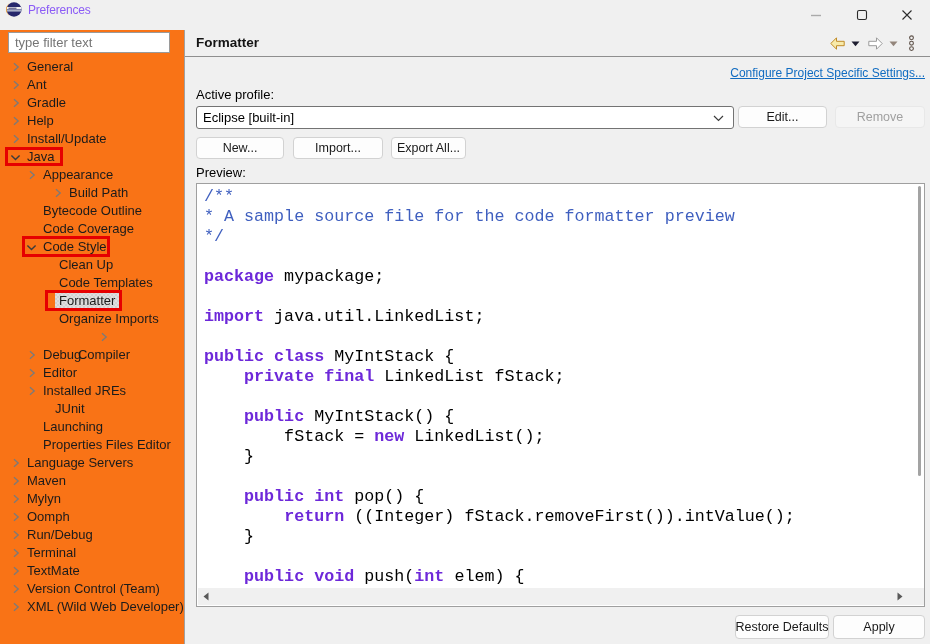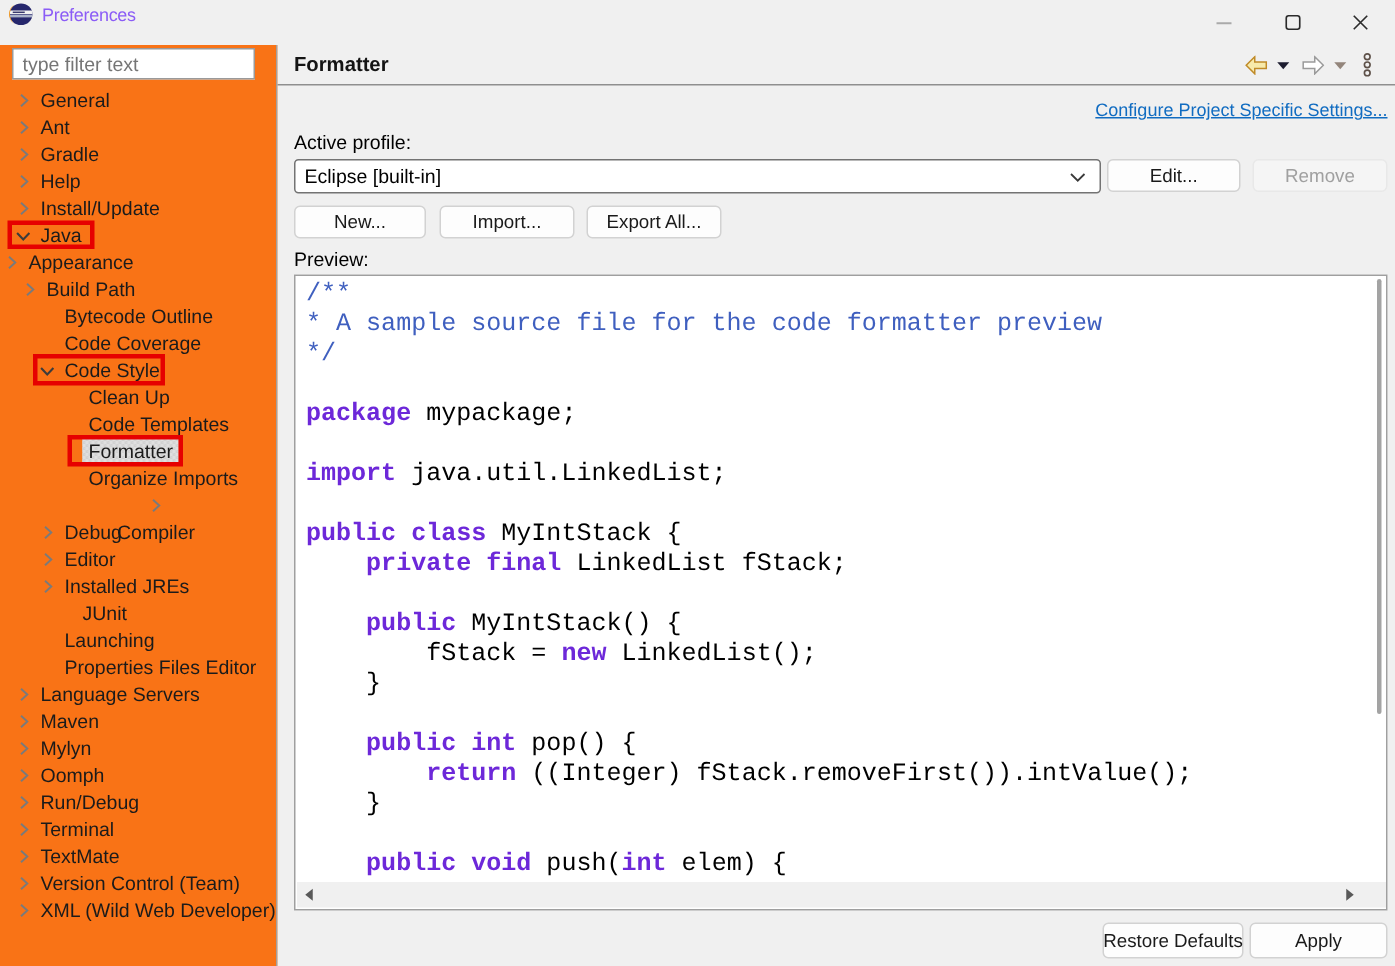--- a/index.html
+++ b/index.html
@@ -58,21 +58,21 @@
   .combo-chevron { position:absolute; right:9px; top:8px; }
   .btn {
     position:absolute; height:22px; background:#fdfdfd; border:1px solid #d2d2d2; border-radius:4px;
     font-size:12.5px; color:#1a1a1a; font-family:"Liberation Sans", sans-serif; white-space:nowrap;
     display:flex; align-items:center; justify-content:center; cursor:pointer;
   }
   .btn-edit { left:553px; top:76px; width:89px; }
   .btn-remove { left:650px; top:76px; width:90px; background:#f5f5f5; border-color:#e8e8e8; color:#a0a0a0; }
   .btn-new { left:11px; top:107px; width:88px; }
   .btn-import { left:108px; top:107px; width:90px; }
-  .btn-export { left:206px; top:107px; width:90px; }
+  .btn-export { left:206px; top:107px; width:75px; }
   .btn-restore { left:550px; top:585px; width:94px; height:24px; }
   .btn-apply { left:648px; top:585px; width:92px; height:24px; }
   
   .preview {
     position:absolute; left:11px; top:153px; width:729px; height:424px;
     background:#fff; border:1px solid #9f9f9f; overflow:hidden;
   }
   .code {
     position:absolute; left:7px; top:3px;
     font-family:"Liberation Mono", monospace; font-size:16.7px; line-height:20px;
@@ -172,29 +172,29 @@
           <span class="tree-label">Install/Update</span>
         </div>
         <div class="tree-row" style="padding-left: 8px;">
           <span class="tree-chevron">
             <svg width="11" height="11" viewBox="0 0 11 11">
               <path d="M1.4 3.4 L5.5 7.6 L9.6 3.4" fill="none" stroke="#3c3c3c" stroke-width="1.4"></path>
             </svg>
           </span>
           <span class="tree-label">Java</span>
         </div>
-        <div class="tree-row" style="">
+        <div class="tree-row" style="padding-left: 24px;">
           <span class="tree-chevron">
             <svg width="10" height="10" viewBox="0 0 10 10">
               <path d="M3 1.2 L7.2 5 L3 8.8" fill="none" stroke="#7a7a7a" stroke-width="1.3"></path>
             </svg>
           </span>
           <span class="tree-label">Appearance</span>
         </div>
-        <div class="tree-row" style="padding-left: 12px;">
+        <div class="tree-row" style="padding-left: 28px; margin-left: 22px;">
           <span class="tree-chevron">
             <svg width="10" height="10" viewBox="0 0 10 10">
               <path d="M3 1.2 L7.2 5 L3 8.8" fill="none" stroke="#7a7a7a" stroke-width="1.3"></path>
             </svg>
           </span>
           <span class="tree-label">Build Path</span>
         </div>
         <div class="tree-row" style="padding-left: 24px;">
           <span class="tree-chevron"></span>
           <span class="tree-label">Bytecode Outline</span>

